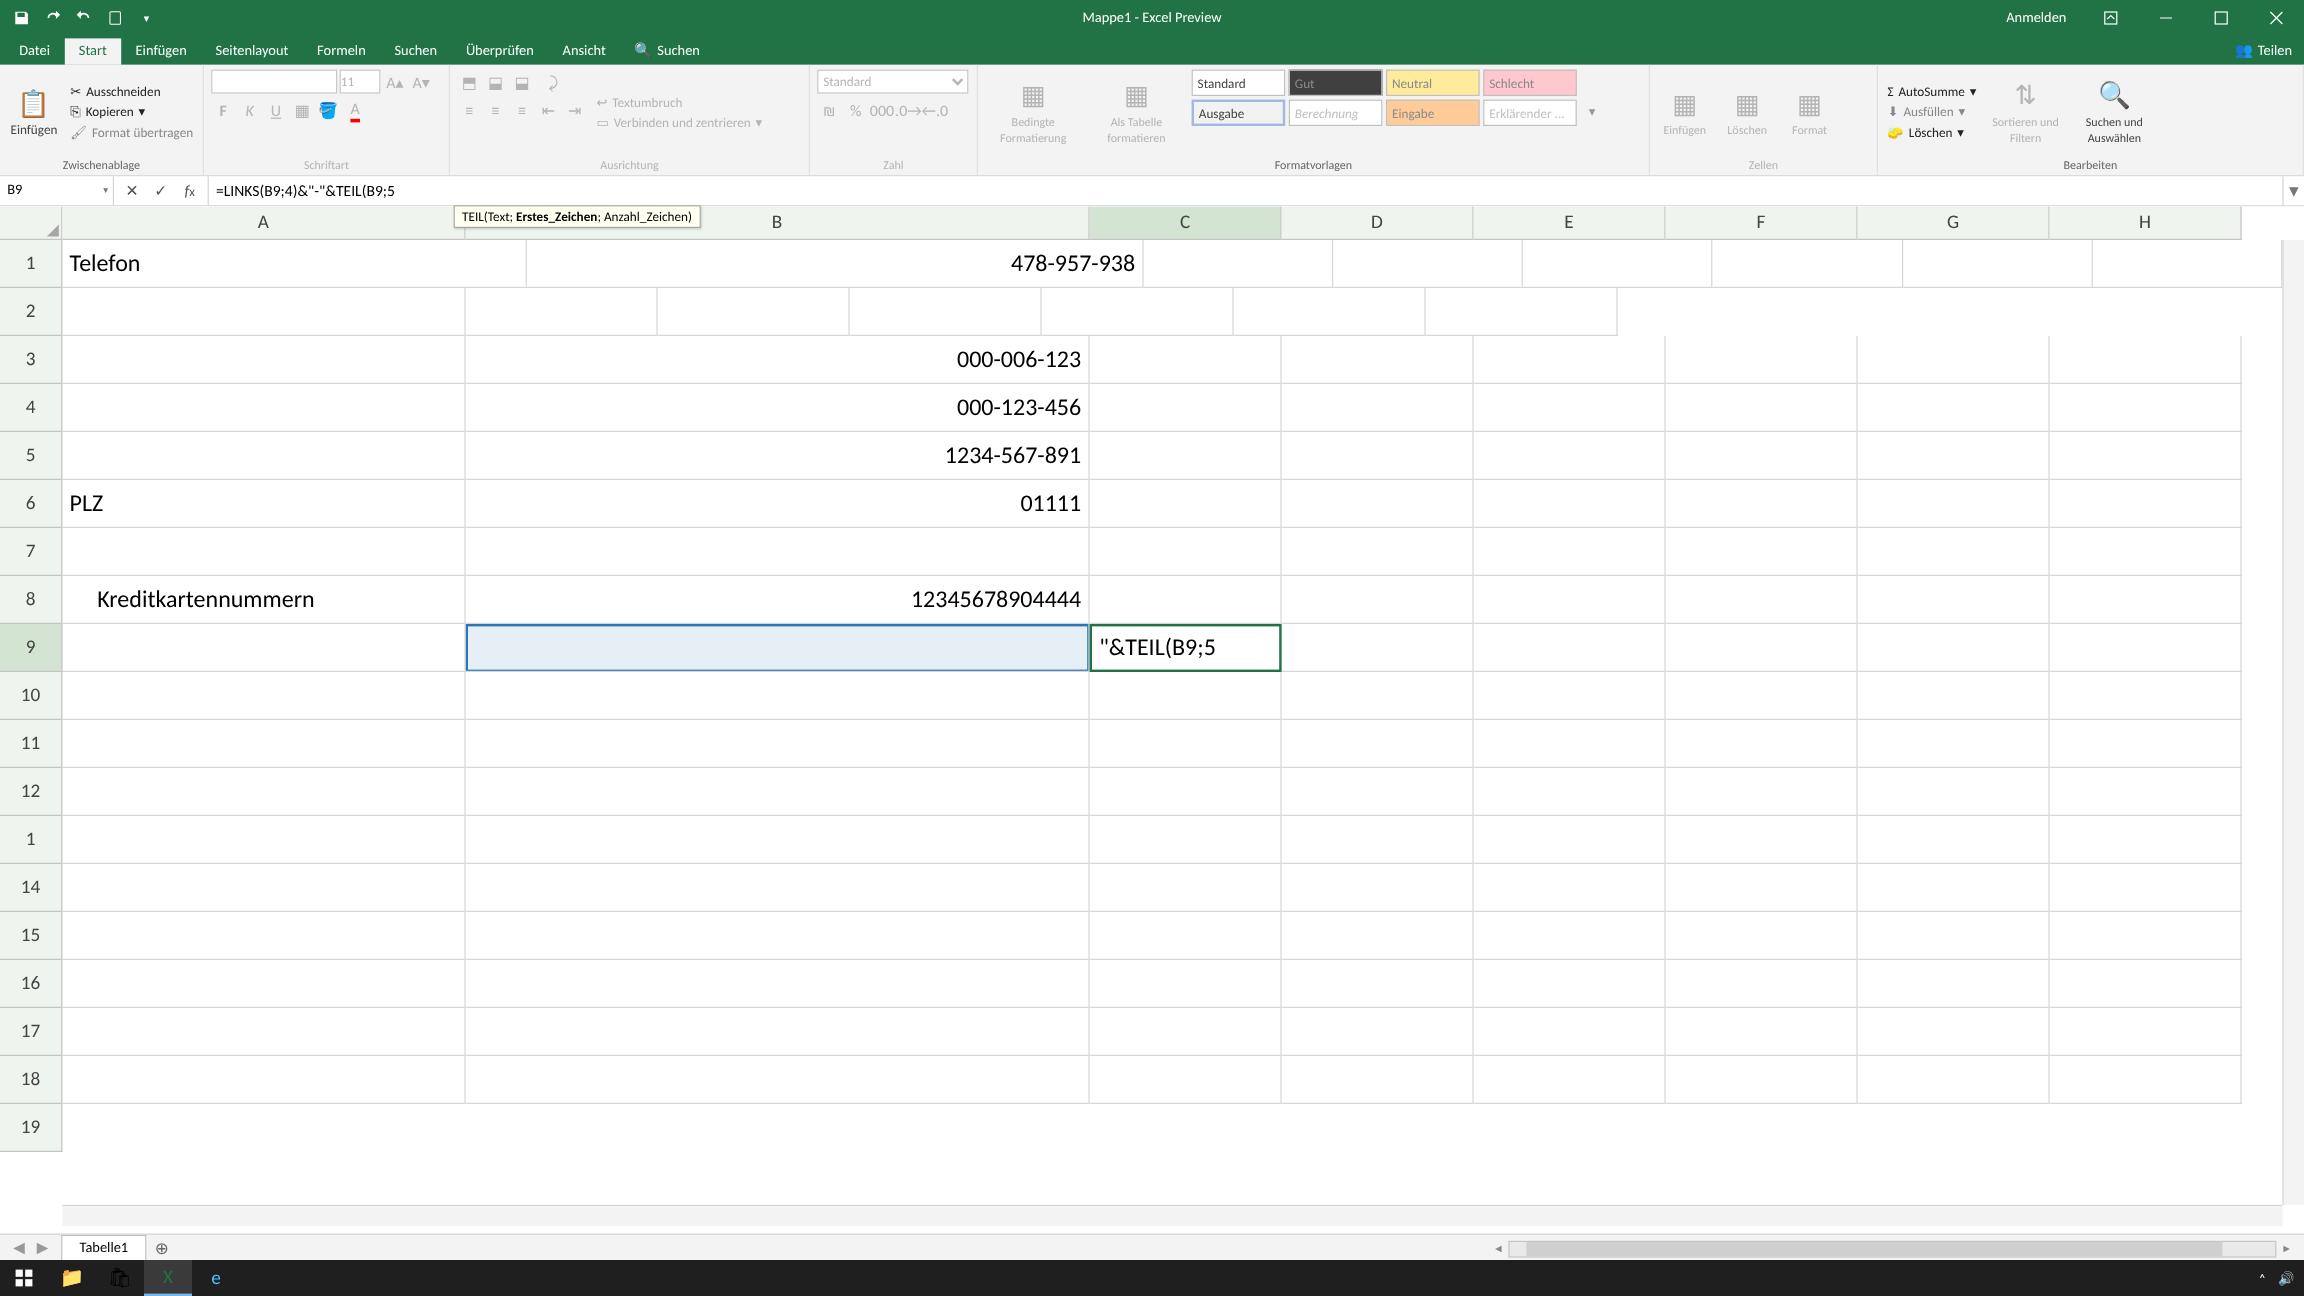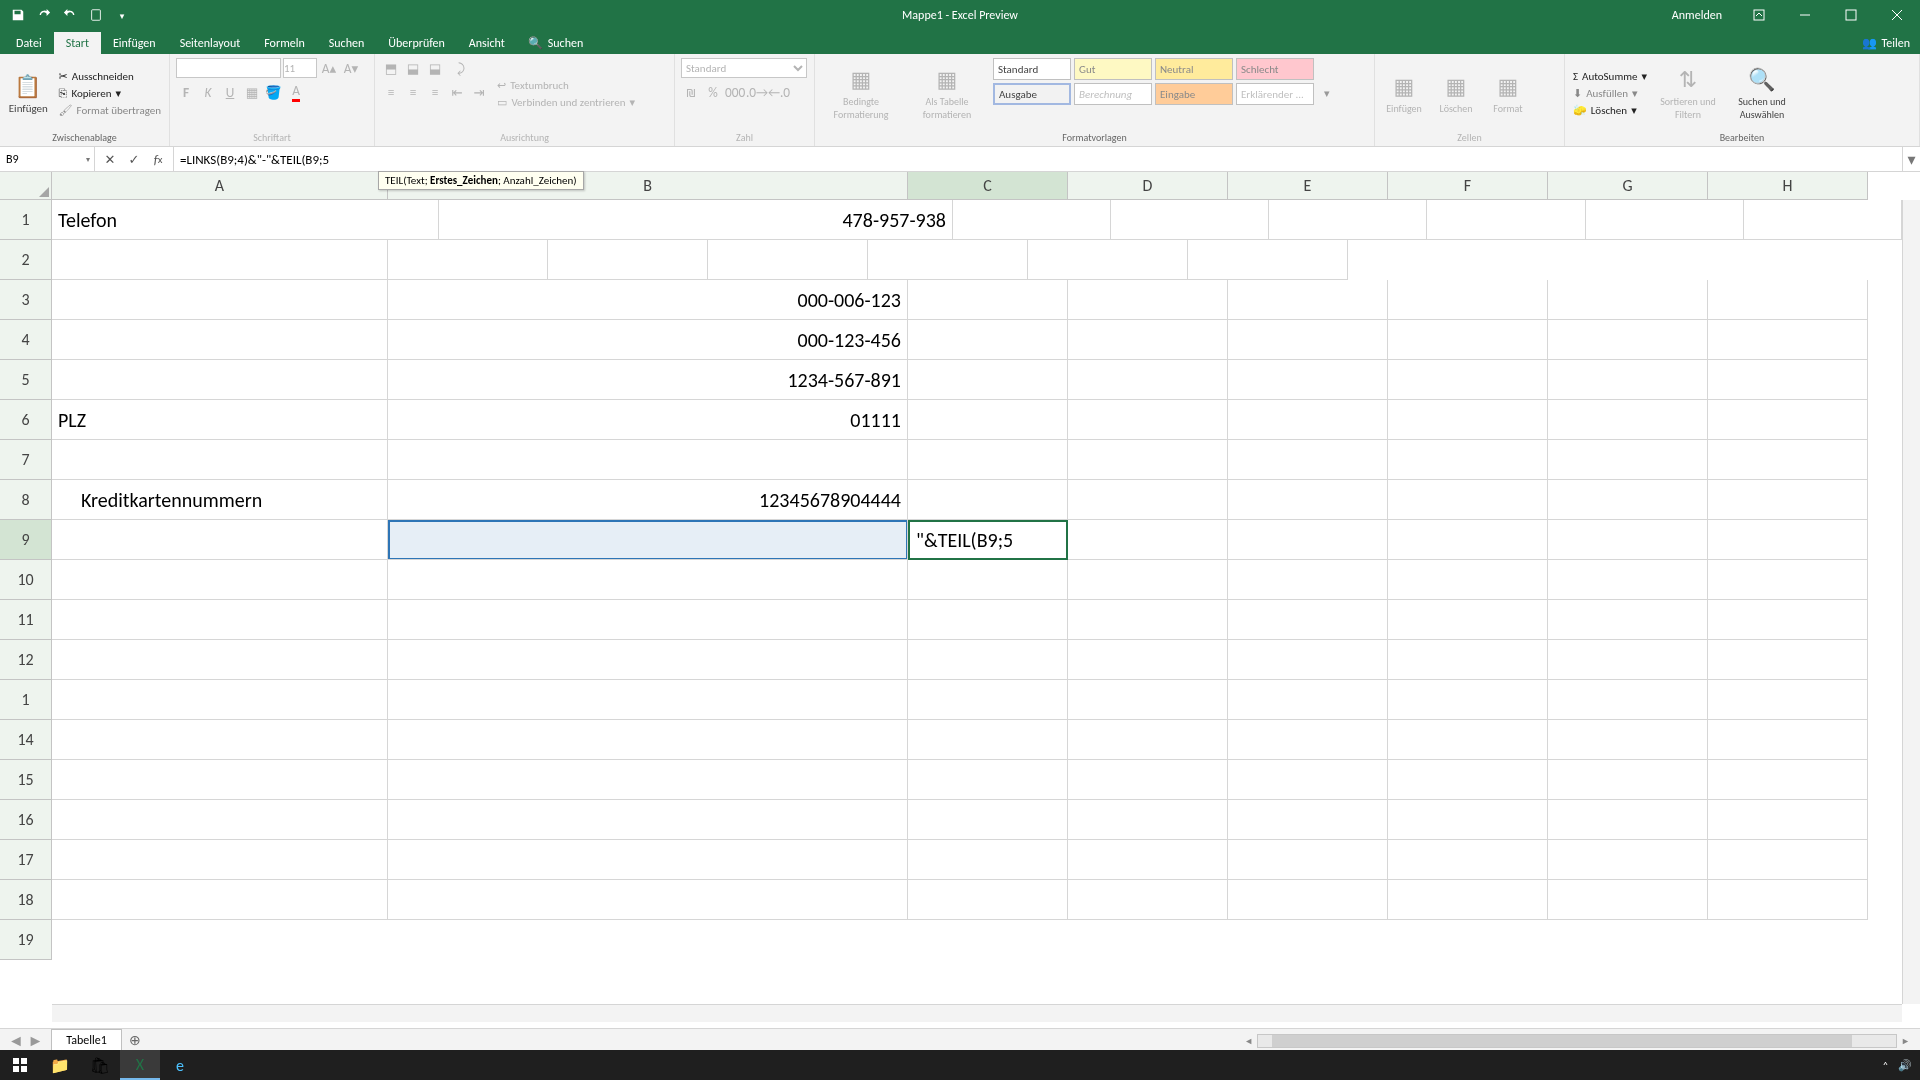--- a/index.html
+++ b/index.html
@@ -273,21 +273,21 @@
         <span class="icon-big">▦</span>
         <span style="text-align:center;font-size:10px">Bedingte Formatierung</span>
       </div>
       <div class="big-btn disabled-pane" style="width:80px">
         <span class="icon-big">▦</span>
         <span style="text-align:center;font-size:10px">Als Tabelle formatieren</span>
       </div>
       <div class="style-gallery">
         <div class="style-row">
           <div class="style-cell">Standard</div>
-          <div class="style-cell" style="background:#fef9c3;color:#8a8a8a">Gut</div>
+          <div class="style-cell" style="background:#404040;color:#8a8a8a">Gut</div>
           <div class="style-cell" style="background:#ffeb9c;color:#8a8a8a">Neutral</div>
           <div class="style-cell" style="background:#ffc7ce;color:#8a8a8a">Schlecht</div>
         </div>
         <div class="style-row">
           <div class="style-cell" style="background:#f2f2f2;border:2px solid #a2b8e1">Ausgabe</div>
           <div class="style-cell" style="color:#c0c0c0;font-style:italic">Berechnung</div>
           <div class="style-cell" style="background:#ffcc99;color:#8a8a8a">Eingabe</div>
           <div class="style-cell" style="color:#c0c0c0;">Erklärender ...</div>
         </div>
       </div>

